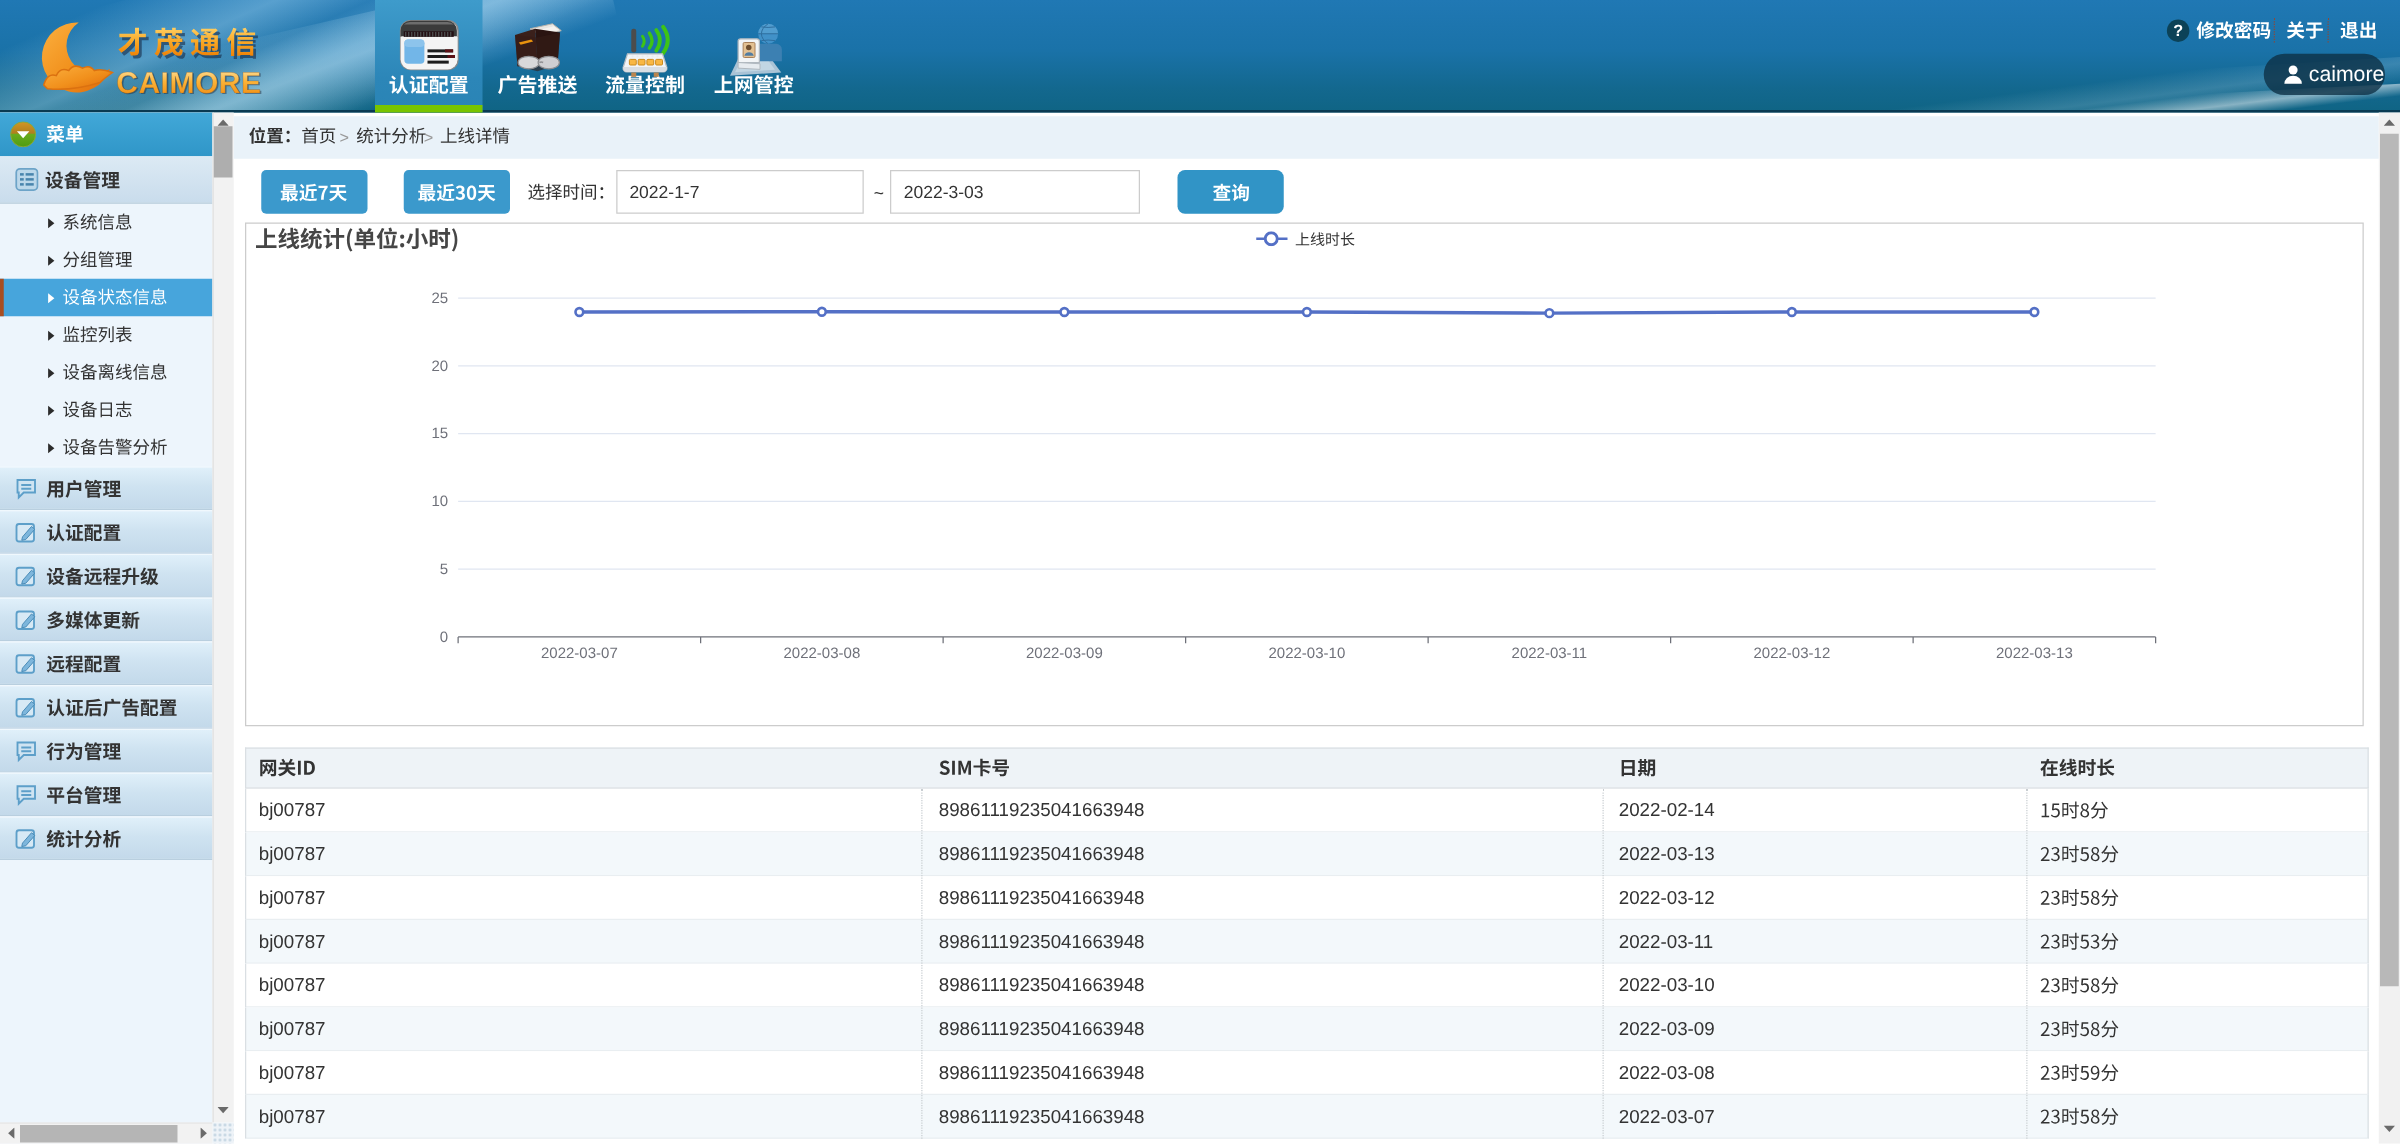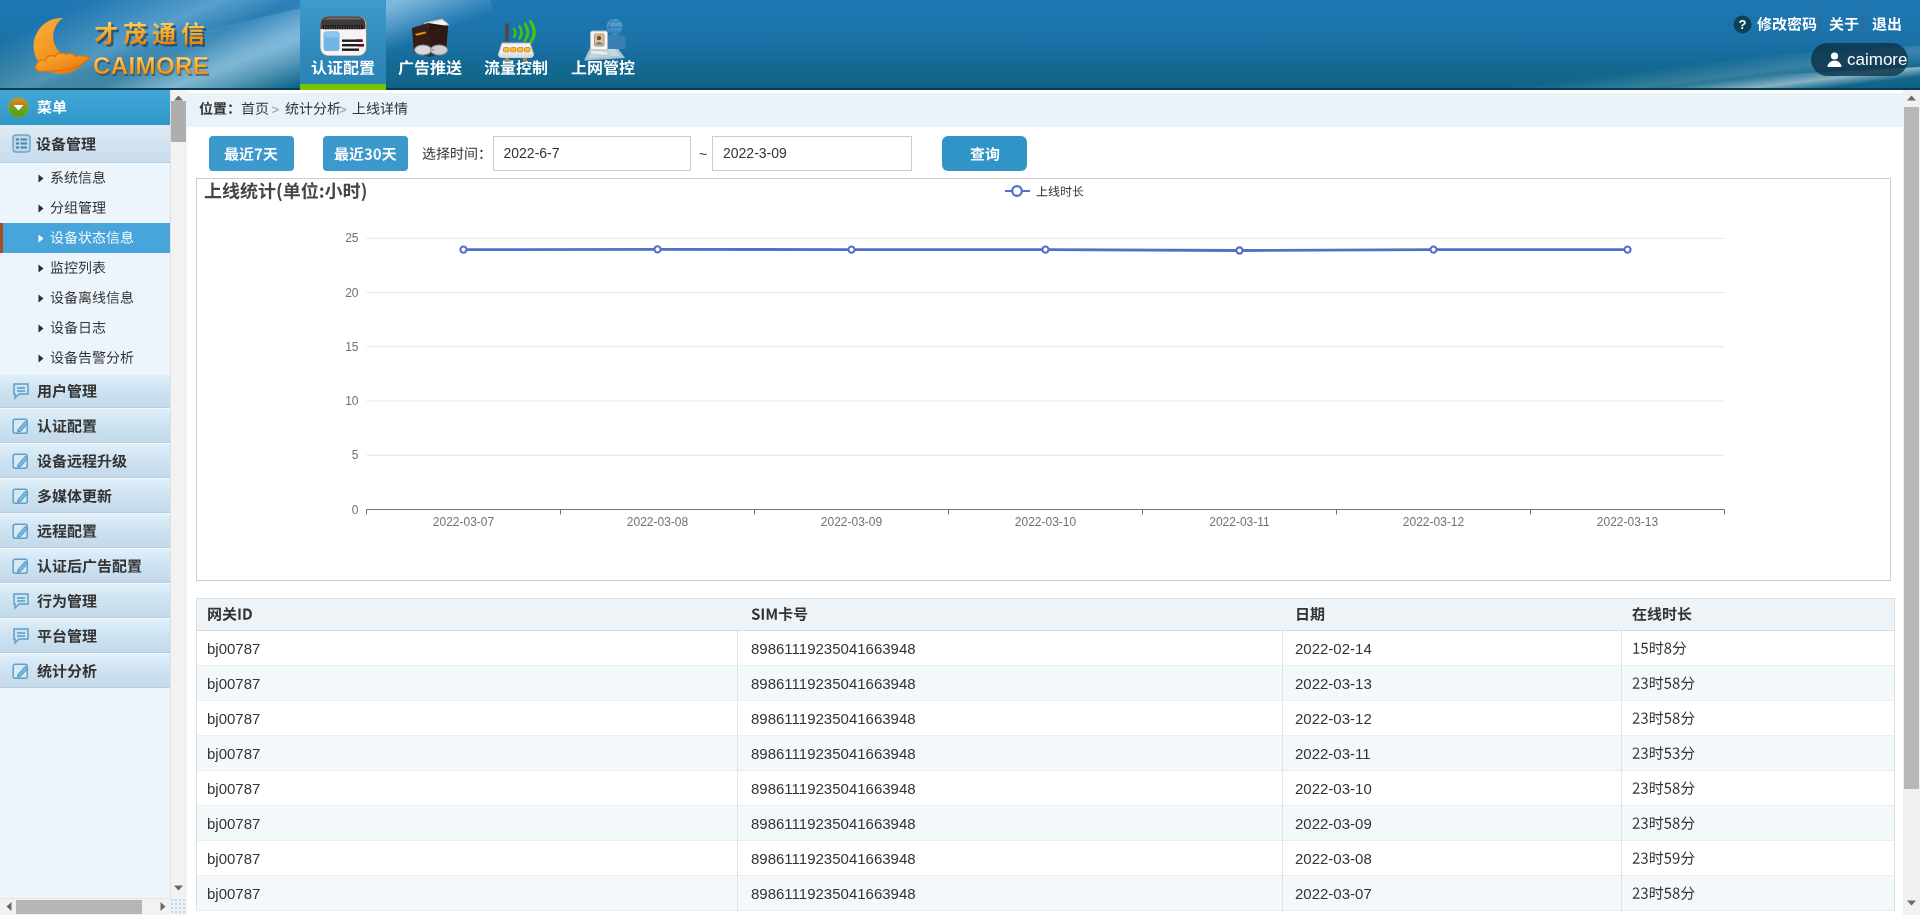--- a/index.html
+++ b/index.html
@@ -344,24 +344,24 @@
     <path d="M4.2 5.3H10.7V5.9H4.2ZM4.2 3.6H10.7V4.2H4.2ZM2.5 2.4V7.1H12.5V2.4ZM5.6 9V9.6H3.6V9ZM0.6 13.8 0.8 15.3 5.6 14.8V16.1H7.3V14.6L8 14.5L8 13.1L7.3 13.2V9H14.3V7.6H0.6V9H2V13.6ZM7.8 9.6V11H8.8L8.2 11.2C8.6 12.1 9.1 12.9 9.7 13.6C9.1 14.1 8.4 14.5 7.6 14.7C7.9 15 8.3 15.6 8.5 16C9.4 15.7 10.2 15.2 10.9 14.7C11.7 15.2 12.6 15.7 13.6 16C13.8 15.5 14.3 14.9 14.6 14.5C13.7 14.3 12.9 14 12.2 13.6C13 12.6 13.7 11.4 14.1 9.9L13.1 9.6L12.8 9.6ZM9.7 11H12.1C11.8 11.6 11.4 12.1 10.9 12.6C10.4 12.2 10 11.6 9.7 11ZM5.6 10.9V11.5H3.6V10.9ZM5.6 12.8V13.3L3.6 13.5V12.8Z M15.9 3.1C16.7 3.9 17.7 5.1 18.1 5.9L19.6 4.8C19.1 4.1 18.1 3 17.3 2.2ZM27.8 2C26.2 2.5 23.4 2.7 21 2.8V6.1C21 8 20.9 10.6 19.7 12.4C20.1 12.6 20.9 13.2 21.2 13.5C22.3 12 22.7 9.8 22.8 7.8H25.1V13.3H26.9V7.8H29.4V6.2H22.8V4.3C25.1 4.2 27.4 3.9 29.2 3.3ZM19.2 7.3H15.7V9.1H17.4V12.7C16.8 13 16 13.5 15.4 14.3L16.6 16C17.1 15.1 17.7 14.1 18.2 14.1C18.5 14.1 19.1 14.6 19.7 15C20.9 15.6 22.1 15.7 24 15.7C25.6 15.7 28 15.6 29.1 15.6C29.1 15.1 29.4 14.2 29.6 13.7C28.1 13.9 25.7 14.1 24.1 14.1C22.4 14.1 21 14 20 13.4C19.7 13.2 19.4 13 19.2 12.9Z M32.8 14.7H35C35.2 10.4 35.5 8.1 38.1 4.9V3.6H30.8V5.4H35.7C33.6 8.4 33 10.8 32.8 14.7Z M39.8 7.5V9.3H44.9C44.2 11.2 42.8 13.2 39.3 14.4C39.7 14.8 40.2 15.5 40.5 16C43.9 14.7 45.6 12.8 46.4 10.8C47.6 13.3 49.5 15 52.3 15.9C52.6 15.4 53.1 14.6 53.5 14.2C50.6 13.5 48.7 11.7 47.6 9.3H52.9V7.5H47.1C47.2 7.1 47.2 6.7 47.2 6.4V4.8H52.3V3H40.4V4.8H45.3V6.3C45.3 6.7 45.3 7.1 45.2 7.5Z" fill="#ffffff"></path>
   </svg>
 <div style="left:322.5px;top:136px;width:85px;height:34.5px;background:#3b99cc;border-radius:4px"></div>
 <svg style="position:absolute;left:333.6px;top:144.7px;" width="65" height="23" viewBox="0 0 65 23">
     <path d="M4.2 5.3H10.7V5.9H4.2ZM4.2 3.6H10.7V4.2H4.2ZM2.5 2.4V7.1H12.5V2.4ZM5.6 9V9.6H3.6V9ZM0.6 13.8 0.8 15.3 5.6 14.8V16.1H7.3V14.6L8 14.5L8 13.1L7.3 13.2V9H14.3V7.6H0.6V9H2V13.6ZM7.8 9.6V11H8.8L8.2 11.2C8.6 12.1 9.1 12.9 9.7 13.6C9.1 14.1 8.4 14.5 7.6 14.7C7.9 15 8.3 15.6 8.5 16C9.4 15.7 10.2 15.2 10.9 14.7C11.7 15.2 12.6 15.7 13.6 16C13.8 15.5 14.3 14.9 14.6 14.5C13.7 14.3 12.9 14 12.2 13.6C13 12.6 13.7 11.4 14.1 9.9L13.1 9.6L12.8 9.6ZM9.7 11H12.1C11.8 11.6 11.4 12.1 10.9 12.6C10.4 12.2 10 11.6 9.7 11ZM5.6 10.9V11.5H3.6V10.9ZM5.6 12.8V13.3L3.6 13.5V12.8Z M15.9 3.1C16.7 3.9 17.7 5.1 18.1 5.9L19.6 4.8C19.1 4.1 18.1 3 17.3 2.2ZM27.8 2C26.2 2.5 23.4 2.7 21 2.8V6.1C21 8 20.9 10.6 19.7 12.4C20.1 12.6 20.9 13.2 21.2 13.5C22.3 12 22.7 9.8 22.8 7.8H25.1V13.3H26.9V7.8H29.4V6.2H22.8V4.3C25.1 4.2 27.4 3.9 29.2 3.3ZM19.2 7.3H15.7V9.1H17.4V12.7C16.8 13 16 13.5 15.4 14.3L16.6 16C17.1 15.1 17.7 14.1 18.2 14.1C18.5 14.1 19.1 14.6 19.7 15C20.9 15.6 22.1 15.7 24 15.7C25.6 15.7 28 15.6 29.1 15.6C29.1 15.1 29.4 14.2 29.6 13.7C28.1 13.9 25.7 14.1 24.1 14.1C22.4 14.1 21 14 20 13.4C19.7 13.2 19.4 13 19.2 12.9Z M34.1 14.9C36.2 14.9 38 13.7 38 11.7C38 10.2 37 9.3 35.8 9V8.9C37 8.4 37.6 7.5 37.6 6.3C37.6 4.4 36.2 3.4 34 3.4C32.7 3.4 31.7 3.9 30.7 4.7L31.9 6.1C32.5 5.5 33.1 5.1 33.9 5.1C34.9 5.1 35.4 5.6 35.4 6.5C35.4 7.5 34.8 8.2 32.7 8.2V9.8C35.1 9.8 35.8 10.5 35.8 11.6C35.8 12.6 35 13.1 33.9 13.1C32.9 13.1 32.1 12.6 31.4 12L30.4 13.4C31.2 14.2 32.4 14.9 34.1 14.9Z M43.3 14.9C45.5 14.9 47 12.9 47 9.1C47 5.3 45.5 3.4 43.3 3.4C41 3.4 39.5 5.3 39.5 9.1C39.5 12.9 41 14.9 43.3 14.9ZM43.3 13.2C42.3 13.2 41.6 12.2 41.6 9.1C41.6 6 42.3 5.1 43.3 5.1C44.2 5.1 44.9 6 44.9 9.1C44.9 12.2 44.2 13.2 43.3 13.2Z M48.7 7.5V9.3H53.7C53.1 11.2 51.6 13.2 48.1 14.4C48.5 14.8 49.1 15.5 49.3 16C52.7 14.7 54.4 12.8 55.2 10.8C56.5 13.3 58.3 15 61.2 15.9C61.4 15.4 62 14.6 62.4 14.2C59.5 13.5 57.5 11.7 56.5 9.3H61.7V7.5H56C56 7.1 56 6.7 56 6.4V4.8H61.2V3H49.2V4.8H54.1V6.3C54.1 6.7 54.1 7.1 54.1 7.5Z" fill="#ffffff"></path>
   </svg>
 <svg style="position:absolute;left:421.5px;top:144.8px;" width="72" height="21" viewBox="0 0 72 21">
     <path d="M0.9 3C1.7 3.7 2.6 4.7 3 5.3L3.9 4.7C3.4 4 2.5 3.1 1.7 2.4ZM6.2 2.4C5.9 3.6 5.3 4.8 4.6 5.7C4.8 5.8 5.3 6.1 5.5 6.2C5.8 5.8 6.1 5.3 6.4 4.8H8.4V6.8H4.5V7.8H7C6.8 9.6 6.2 10.9 4.1 11.7C4.3 11.9 4.6 12.3 4.7 12.5C7.1 11.6 7.8 10 8.1 7.8H9.5V11C9.5 12.1 9.7 12.4 10.8 12.4C11 12.4 12 12.4 12.2 12.4C13 12.4 13.3 11.9 13.4 10.2C13.1 10.1 12.7 9.9 12.5 9.8C12.5 11.2 12.4 11.4 12.1 11.4C11.9 11.4 11.1 11.4 10.9 11.4C10.6 11.4 10.5 11.4 10.5 11V7.8H13.3V6.8H9.5V4.8H12.7V3.9H9.5V2H8.4V3.9H6.8C7 3.5 7.1 3 7.3 2.6ZM3.5 7.3H0.8V8.3H2.5V12.5C1.9 12.8 1.3 13.3 0.6 13.9L1.3 14.8C2.1 14 2.9 13.2 3.4 13.2C3.7 13.2 4.1 13.6 4.7 14C5.6 14.5 6.8 14.7 8.4 14.7C9.8 14.7 12.1 14.6 13.2 14.5C13.2 14.2 13.4 13.7 13.5 13.4C12.1 13.6 10 13.7 8.4 13.7C6.9 13.7 5.8 13.6 4.9 13.1C4.2 12.7 3.9 12.3 3.5 12.3Z M16.5 2V4.8H14.6V5.7H16.5V8.7C15.7 8.9 15.1 9.1 14.5 9.3L14.8 10.3L16.5 9.8V13.5C16.5 13.7 16.4 13.8 16.2 13.8C16.1 13.8 15.5 13.8 14.9 13.8C15.1 14.1 15.2 14.5 15.2 14.8C16.1 14.8 16.7 14.8 17 14.6C17.4 14.4 17.5 14.1 17.5 13.5V9.4L19.1 8.9L19 7.9L17.5 8.4V5.7H19.2V4.8H17.5V2ZM25.3 3.6C24.8 4.4 24.1 5 23.3 5.6C22.5 5 21.9 4.4 21.4 3.6ZM19.5 2.7V3.6H20.4C21 4.6 21.6 5.4 22.5 6.1C21.4 6.7 20.1 7.2 18.9 7.5C19.1 7.7 19.4 8.1 19.5 8.4C20.8 8 22.1 7.4 23.2 6.7C24.3 7.5 25.6 8 27 8.4C27.1 8.1 27.4 7.7 27.6 7.5C26.3 7.2 25.1 6.8 24.1 6.1C25.2 5.3 26.1 4.2 26.7 3L26.1 2.6L25.9 2.7ZM22.7 7.9V9.2H19.8V10.1H22.7V11.6H19.1V12.5H22.7V14.8H23.7V12.5H27.4V11.6H23.7V10.1H26.4V9.2H23.7V7.9Z M34.6 7.4C35.4 8.4 36.3 9.9 36.8 10.8L37.7 10.3C37.2 9.4 36.3 8 35.5 6.9ZM32.5 8.1V11.3H30.1V8.1ZM32.5 7.1H30.1V4.1H32.5ZM29.1 3.1V13.3H30.1V12.2H33.5V3.1ZM38.7 2V4.7H34.2V5.8H38.7V13.2C38.7 13.5 38.6 13.6 38.3 13.6C38 13.6 37 13.6 35.9 13.6C36 13.9 36.2 14.4 36.3 14.7C37.7 14.7 38.6 14.7 39.1 14.5C39.6 14.3 39.8 14 39.8 13.2V5.8H41.5V4.7H39.8V2Z M43.3 5.1V14.8H44.4V5.1ZM43.5 2.6C44.1 3.2 44.9 4.1 45.2 4.7L46 4.1C45.7 3.5 45 2.7 44.3 2.1ZM47.3 9.6H50.7V11.5H47.3ZM47.3 6.8H50.7V8.7H47.3ZM46.4 5.9V12.3H51.7V5.9ZM46.9 2.7V3.7H53.7V13.5C53.7 13.7 53.6 13.8 53.5 13.8C53.3 13.8 52.7 13.8 52.1 13.8C52.3 14 52.4 14.5 52.5 14.8C53.3 14.8 53.9 14.8 54.3 14.6C54.7 14.4 54.8 14.1 54.8 13.5V2.7Z M59.5 6.9C60.1 6.9 60.6 6.5 60.6 5.9C60.6 5.2 60.1 4.8 59.5 4.8C58.9 4.8 58.4 5.2 58.4 5.9C58.4 6.5 58.9 6.9 59.5 6.9ZM59.5 13.8C60.1 13.8 60.6 13.3 60.6 12.7C60.6 12.1 60.1 11.7 59.5 11.7C58.9 11.7 58.4 12.1 58.4 12.7C58.4 13.3 58.9 13.8 59.5 13.8Z" fill="#333333"></path>
   </svg>
 <div style="left:492.5px;top:136px;width:198.5px;height:34.5px;background:#fff;border:1px solid #ccc"></div>
-<div class="lat" style="left:503.5px;top:145px;font-size:14px;line-height:16px">2022-6-7</div>
+<div class="lat" style="left:503.5px;top:145px;font-size:14px;line-height:16px">2022-1-7</div>
 <div class="lat" style="left:699px;top:146px;font-size:14px;color:#333">~</div>
 <div style="left:712px;top:136px;width:200px;height:34.5px;background:#fff;border:1px solid #ccc"></div>
-<div class="lat" style="left:723px;top:145px;font-size:14px;line-height:16px">2022-3-09</div>
+<div class="lat" style="left:723px;top:145px;font-size:14px;line-height:16px">2022-3-03</div>
 <div style="left:942px;top:136px;width:85px;height:35px;background:#3194c6;border-radius:6px"></div>
 <svg style="position:absolute;left:969.5px;top:145.0px;" width="32" height="23" viewBox="0 0 32 23">
     <path d="M4.9 11.4H9.9V12.2H4.9ZM4.9 9.5H9.9V10.3H4.9ZM0.9 14V15.6H14.1V14ZM6.6 1.9V3.6H0.8V5.2H4.8C3.7 6.3 2 7.3 0.4 7.9C0.7 8.2 1.3 8.9 1.5 9.3C2 9.1 2.6 8.8 3.1 8.6V13.3H11.8V8.4C12.3 8.7 12.9 9 13.4 9.2C13.7 8.7 14.2 8.1 14.6 7.7C12.9 7.2 11.2 6.3 10 5.2H14.2V3.6H8.3V1.9ZM3.4 8.3C4.6 7.6 5.7 6.7 6.6 5.6V7.9H8.3V5.6C9.2 6.7 10.4 7.6 11.6 8.3Z M16.2 3.2C17 4 17.9 5.1 18.4 5.8L19.7 4.6C19.2 3.9 18.2 2.9 17.5 2.2ZM15.5 6.6V8.3H17.3V12.8C17.3 13.5 16.9 14 16.5 14.2C16.8 14.6 17.3 15.4 17.4 15.8C17.7 15.4 18.2 15 20.9 12.9C20.7 12.5 20.4 11.8 20.3 11.3L19.1 12.3V6.6ZM22.3 1.9C21.7 3.8 20.6 5.6 19.4 6.7C19.8 7 20.6 7.6 20.9 7.9L21.1 7.7V13.8H22.7V13H26.2V6.8H21.8C22.1 6.5 22.3 6.1 22.6 5.7H27.4C27.3 11.3 27.1 13.5 26.7 14C26.5 14.2 26.4 14.3 26.1 14.3C25.7 14.3 25 14.3 24.1 14.2C24.4 14.7 24.7 15.4 24.7 15.9C25.5 16 26.4 16 26.9 15.9C27.5 15.8 27.9 15.6 28.3 15C28.8 14.3 29 11.8 29.2 4.9C29.2 4.7 29.2 4.1 29.2 4.1H23.4C23.7 3.6 23.9 3 24.1 2.4ZM24.6 10.6V11.6H22.7V10.6ZM24.6 9.2H22.7V8.2H24.6Z" fill="#ffffff"></path>
   </svg>
 <div style="left:195.5px;top:178px;width:1695.5px;height:403px;background:#fff;border:1px solid #ccc"></div>
 <svg style="position:absolute;left:204.0px;top:179.8px;" width="166" height="27" viewBox="0 0 166 27">
     <path d="M7.3 2.5V16.1H0.8V18.3H17.2V16.1H9.6V9.9H16V7.7H9.6V2.5Z M18.9 16.3 19.3 18.4C21.1 17.8 23.3 17 25.3 16.3L25 14.5C22.7 15.2 20.4 15.9 18.9 16.3ZM30.7 3.6C31.5 4.1 32.5 4.8 33 5.3L34.3 4C33.7 3.6 32.7 2.9 32 2.5ZM19.3 10.2C19.6 10 20.1 9.9 21.6 9.7C21 10.6 20.5 11.2 20.2 11.5C19.7 12.2 19.3 12.6 18.8 12.7C19 13.2 19.4 14.2 19.5 14.6C19.9 14.3 20.7 14.1 25.1 13.2C25 12.8 25.1 12 25.1 11.4L22.3 11.9C23.5 10.4 24.7 8.7 25.7 7.1L23.9 6C23.6 6.6 23.2 7.3 22.9 7.9L21.3 8C22.3 6.6 23.3 4.9 24 3.3L22 2.3C21.4 4.4 20.1 6.6 19.7 7.1C19.3 7.7 19 8.1 18.6 8.2C18.9 8.7 19.2 9.8 19.3 10.2ZM33.5 11.3C33 12.1 32.3 12.9 31.5 13.6C31.3 12.9 31.2 12.1 31 11.3L35.2 10.5L34.8 8.6L30.8 9.4L30.6 7.7L34.7 7L34.4 5.1L30.5 5.7C30.4 4.6 30.4 3.4 30.4 2.2H28.3C28.3 3.5 28.3 4.8 28.4 6.1L25.8 6.5L26.1 8.4L28.5 8L28.7 9.8L25.4 10.3L25.7 12.3L28.9 11.7C29.1 12.9 29.4 14 29.7 15C28.2 15.9 26.5 16.6 24.8 17.2C25.2 17.7 25.8 18.4 26 19C27.6 18.4 29.1 17.7 30.4 16.9C31.1 18.3 32 19.2 33.2 19.2C34.6 19.2 35.2 18.6 35.5 16.4C35.1 16.2 34.4 15.7 34 15.2C33.9 16.7 33.8 17.1 33.4 17.1C33 17.1 32.5 16.6 32.1 15.6C33.4 14.6 34.5 13.4 35.3 12.1Z M48.3 11.4V16.5C48.3 18.3 48.6 18.9 50.3 18.9C50.5 18.9 51.2 18.9 51.5 18.9C52.9 18.9 53.4 18.1 53.5 15.3C53 15.1 52.1 14.8 51.7 14.4C51.6 16.7 51.6 17.1 51.3 17.1C51.2 17.1 50.8 17.1 50.7 17.1C50.4 17.1 50.4 17 50.4 16.5V11.4ZM44.9 11.4C44.7 14.5 44.5 16.4 41.8 17.5C42.2 17.9 42.8 18.8 43.1 19.3C46.4 17.8 46.8 15.2 47 11.4ZM36.6 16.4 37.1 18.5C38.9 17.8 41.1 17 43.1 16.1L42.7 14.3C40.5 15.1 38.1 15.9 36.6 16.4ZM46.4 2.7C46.7 3.3 47 4.1 47.2 4.7H43.1V6.6H46C45.2 7.6 44.4 8.7 44 9C43.6 9.4 43.1 9.5 42.7 9.6C42.9 10.1 43.3 11.2 43.3 11.7C43.9 11.4 44.8 11.3 51 10.7C51.2 11.1 51.4 11.6 51.6 11.9L53.4 11C52.9 9.9 51.8 8.2 50.8 6.9L49.2 7.7C49.4 8.1 49.7 8.5 50 9L46.5 9.3C47.1 8.5 47.9 7.5 48.5 6.6H53.2V4.7H48.2L49.4 4.3C49.2 3.8 48.8 2.9 48.5 2.2ZM37.1 10.2C37.4 10 37.8 9.9 39.2 9.7C38.7 10.5 38.2 11.1 37.9 11.4C37.4 12.1 37 12.5 36.5 12.6C36.8 13.1 37.1 14.1 37.2 14.6C37.7 14.3 38.4 14 42.8 13C42.7 12.6 42.7 11.7 42.7 11.1L40.2 11.6C41.4 10.2 42.5 8.6 43.3 7.1L41.4 5.9C41.1 6.5 40.8 7.2 40.4 7.8L39.1 7.9C40.1 6.5 41.1 4.7 41.8 3.1L39.6 2.1C39 4.2 37.8 6.4 37.4 6.9C37 7.5 36.7 7.9 36.3 8C36.6 8.6 37 9.7 37.1 10.2Z M56.1 3.9C57.1 4.7 58.4 5.9 59 6.7L60.5 5.2C59.9 4.4 58.4 3.3 57.5 2.5ZM54.7 7.9V10H57.3V15.4C57.3 16.2 56.7 16.8 56.3 17.1C56.7 17.6 57.2 18.6 57.4 19.1C57.7 18.7 58.4 18.2 62 15.5C61.8 15.1 61.5 14.2 61.3 13.5L59.5 14.8V7.9ZM64.9 2.4V8H60.6V10.2H64.9V19.2H67.2V10.2H71.4V8H67.2V2.4Z M76.2 21.2 77.9 20.5C76.4 17.9 75.7 14.9 75.7 11.9C75.7 9 76.4 5.9 77.9 3.3L76.2 2.6C74.5 5.4 73.5 8.3 73.5 11.9C73.5 15.5 74.5 18.5 76.2 21.2Z M83.4 10H86.7V11.2H83.4ZM88.9 10H92.3V11.2H88.9ZM83.4 7.1H86.7V8.4H83.4ZM88.9 7.1H92.3V8.4H88.9ZM91.1 2.4C90.7 3.3 90.1 4.5 89.5 5.4H85.6L86.4 5C86.1 4.2 85.2 3.2 84.6 2.4L82.7 3.2C83.2 3.8 83.8 4.7 84.2 5.4H81.3V13H86.7V14.2H79.7V16.2H86.7V19.2H88.9V16.2H96V14.2H88.9V13H94.5V5.4H92C92.4 4.7 93 3.9 93.5 3.1Z M104.4 8.5C104.9 10.9 105.3 14 105.5 15.9L107.6 15.3C107.4 13.5 106.9 10.4 106.3 8ZM106.8 2.6C107 3.4 107.4 4.6 107.6 5.3H103.3V7.4H113.4V5.3H107.8L109.7 4.8C109.5 4 109.2 2.9 108.8 2ZM102.7 16.4V18.5H114V16.4H110.9C111.6 14.2 112.2 11 112.7 8.3L110.4 7.9C110.2 10.6 109.6 14.1 109 16.4ZM101.5 2.4C100.5 4.9 99 7.5 97.3 9.1C97.7 9.7 98.3 10.9 98.5 11.4C98.9 11 99.3 10.5 99.6 10V19.2H101.8V6.6C102.5 5.5 103 4.2 103.5 3Z M117.7 11C118.7 11 119.4 10.3 119.4 9.3C119.4 8.3 118.7 7.6 117.7 7.6C116.8 7.6 116.1 8.3 116.1 9.3C116.1 10.3 116.8 11 117.7 11ZM117.7 17.9C118.7 17.9 119.4 17.1 119.4 16.1C119.4 15.1 118.7 14.4 117.7 14.4C116.8 14.4 116.1 15.1 116.1 16.1C116.1 17.1 116.8 17.9 117.7 17.9Z M128.5 2.6V16.5C128.5 16.9 128.4 17 128 17C127.6 17 126.3 17 125.1 17C125.4 17.5 125.8 18.6 125.9 19.2C127.7 19.2 128.9 19.1 129.8 18.8C130.6 18.4 130.9 17.8 130.9 16.5V2.6ZM132.9 7.3C134.3 9.9 135.7 13.3 136 15.5L138.4 14.6C137.9 12.3 136.5 9.1 135 6.5ZM123.8 6.7C123.4 9.1 122.5 12.2 121 14C121.6 14.3 122.6 14.8 123.2 15.2C124.7 13.2 125.7 9.8 126.3 7.1Z M146.9 9.9C147.8 11.2 148.9 13 149.5 14L151.4 12.9C150.8 11.9 149.6 10.2 148.7 9ZM144 10.7V13.9H141.9V10.7ZM144 8.8H141.9V5.6H144ZM139.8 3.7V17.3H141.9V15.9H146.1V3.7ZM152.1 2.4V5.6H146.7V7.8H152.1V16.3C152.1 16.7 152 16.8 151.6 16.8C151.2 16.8 149.8 16.8 148.6 16.8C148.9 17.4 149.2 18.3 149.3 18.9C151.1 19 152.4 18.9 153.2 18.6C154 18.2 154.3 17.6 154.3 16.3V7.8H156.1V5.6H154.3V2.4Z M159.2 21.2C160.9 18.5 161.9 15.5 161.9 11.9C161.9 8.3 160.9 5.4 159.2 2.6L157.6 3.3C159.1 5.9 159.8 9 159.8 11.9C159.8 14.9 159.1 17.9 157.6 20.5Z" fill="#464646"></path>
   </svg>
 <div style="left:1005px;top:190px;width:25px;height:2px;background:#5470c6"></div>
 <svg style="position:absolute;left:1011px;top:185px" width="12" height="12" viewBox="0 0 12 12">

